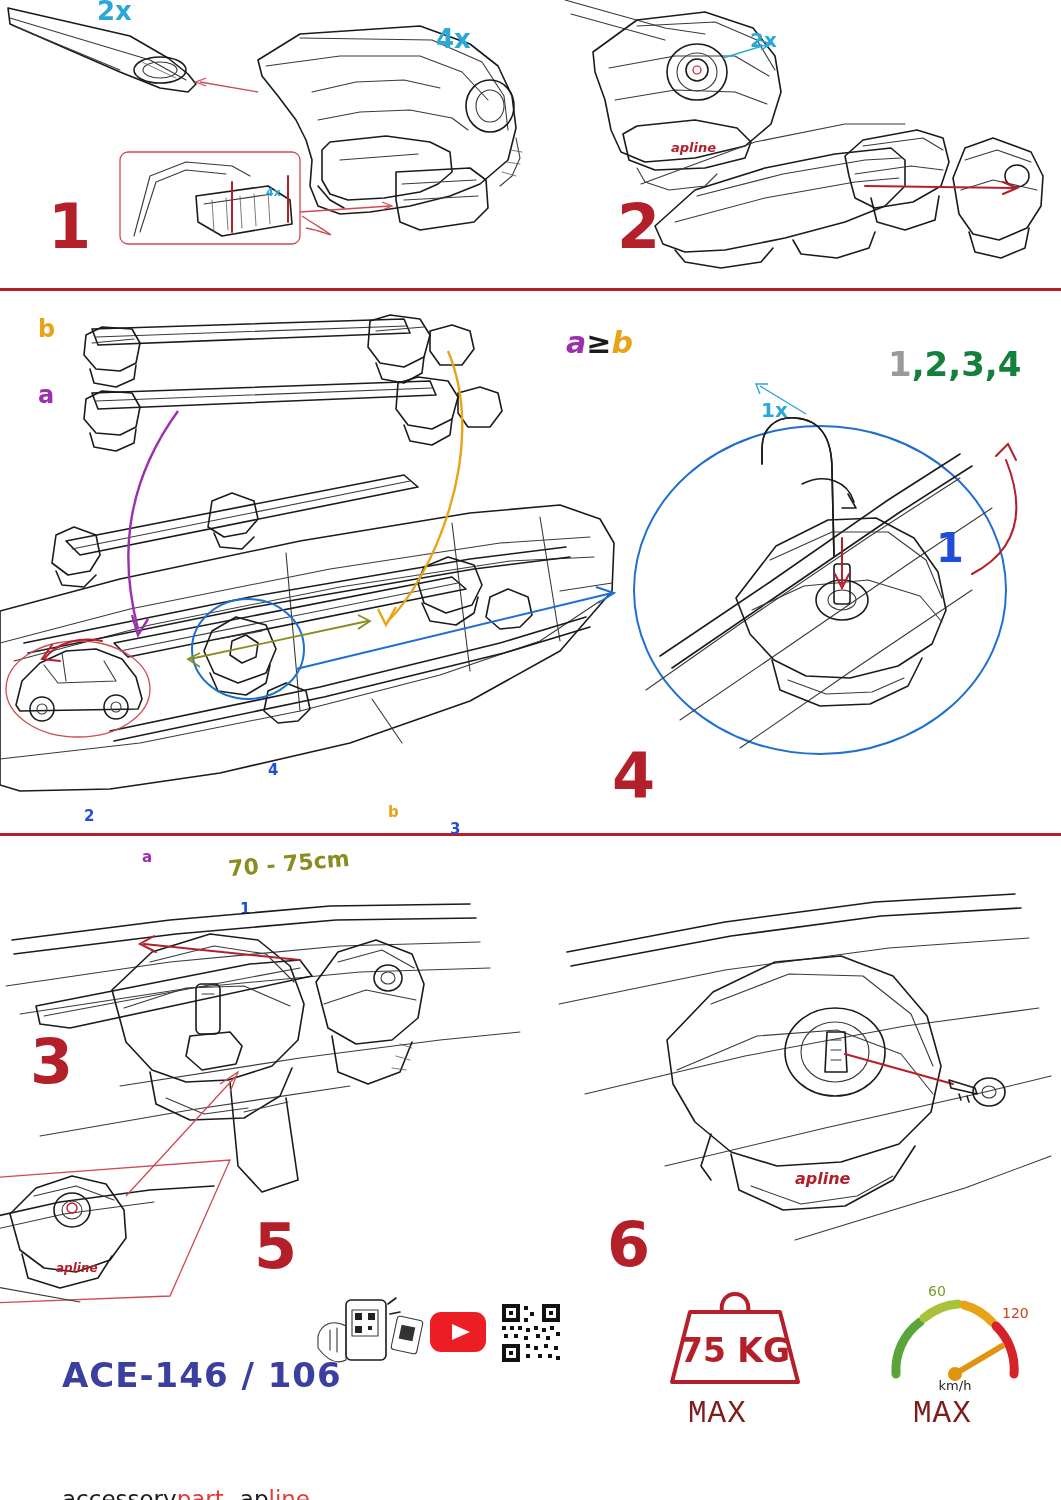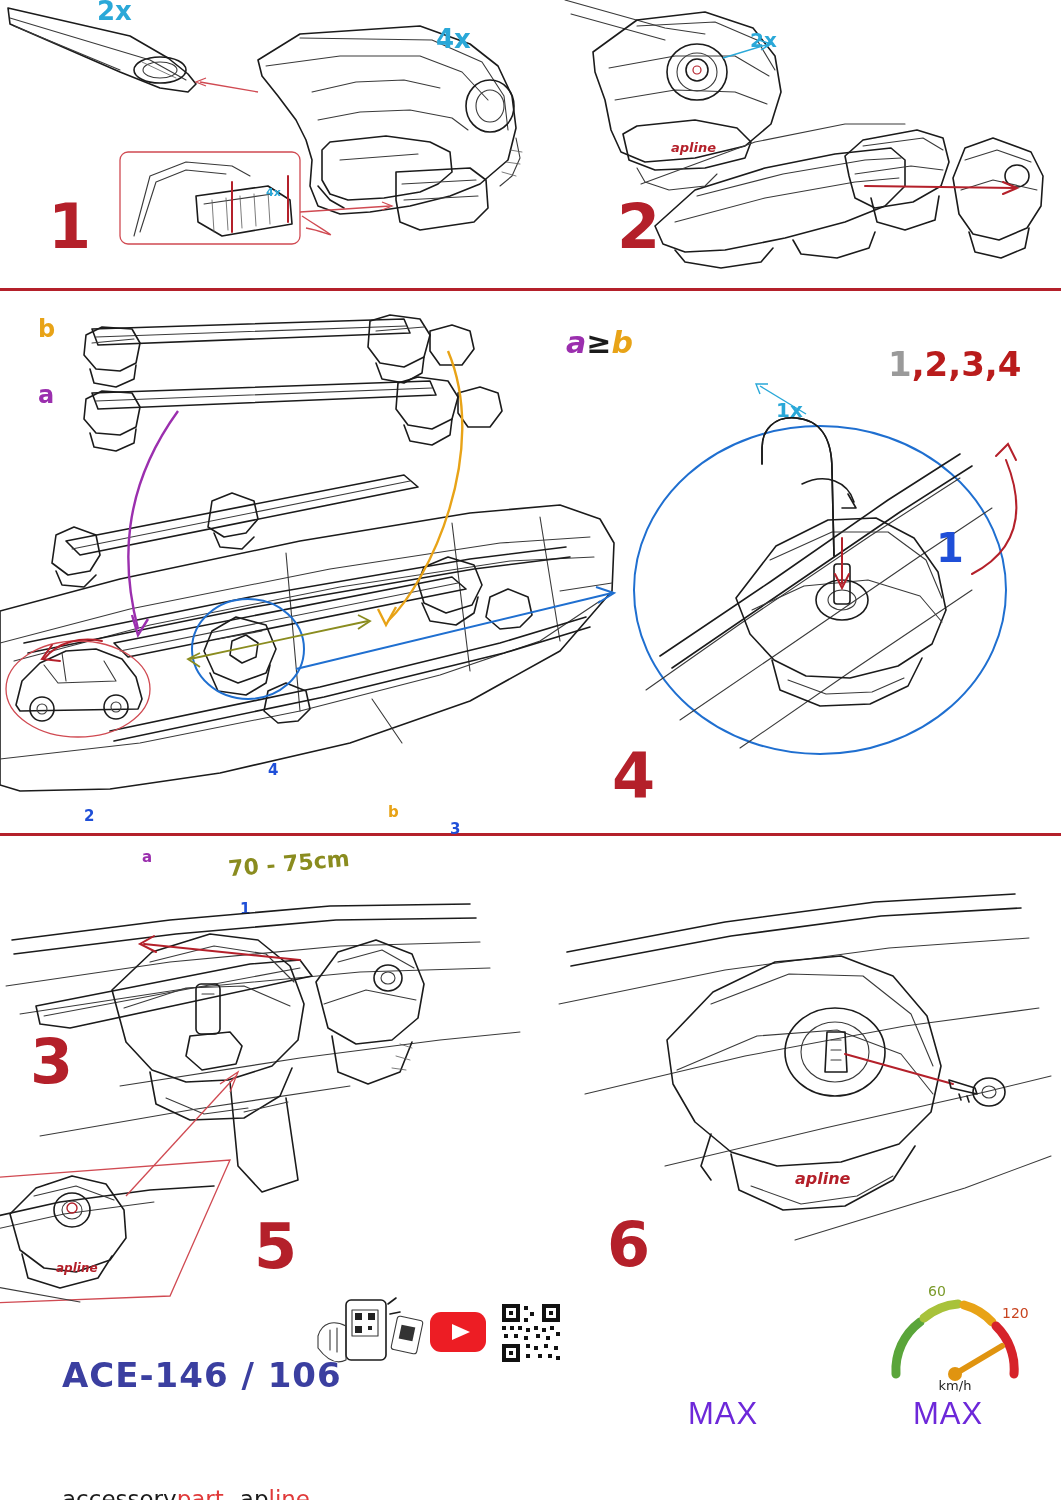--- a/index.html
+++ b/index.html
@@ -116,24 +116,24 @@
     font-weight: 400;
     color: #1b1b1b;
     letter-spacing: 0px;
   }
   .brand-line .accent { color: #e03a3a; }
   .brand-line .sp { display: inline-block; width: 16px; }
 
   
   .max-label {
     position: absolute;
-    font-family: Liberation Sans, sans-serif;
+    font-family: Liberation Mono, monospace;
     font-size: 31px;
     font-weight: 400;
-    color: #6d28d9;
+    color: #7f1d1d;
     letter-spacing: 1px;
   }
   .kg-text {
     font-family: "DejaVu Sans", sans-serif;
     font-size: 33px;
     font-weight: 700;
     fill: #b4202a;
   }
   .kmh-text {
     font-family: "DejaVu Sans", sans-serif;
@@ -418,22 +418,22 @@
 
       <path class="red" d="M222 178 L222 224"></path>
       <path class="red" d="M215 214 L222 228 L229 214"></path>
 
       <path class="cyan" d="M186 54 L140 26"></path>
       <path class="cyan" d="M148 24 L136 24 L140 34"></path>
 
       <path class="red" d="M386 100 C 406 150 398 190 352 214" stroke-width="3"></path>
       <path class="red" d="M376 96 L388 84 L396 100" stroke-width="3"></path>
     </svg>
-    <div class="qty small" style="left:156px;top:38px;">1x</div>
-    <div class="order-label" style="left:268px;top:-16px;"><span style="color:#9a9a9a;">1</span><span style="color:#b91c1c;">,2,3,4</span></div>
+    <div class="qty small" style="left:141px;top:38px;">1x</div>
+    <div class="order-label" style="left:268px;top:-16px;"><span style="color:#9a9a9a;">1</span><span style="color:#15803d;">,2,3,4</span></div>
     <div class="blue-one" style="left:316px;top:165px;">1</div>
     <div class="step-num" style="left:-8px;top:385px;">4</div>
   </div>
 
   <div class="panel" style="left:0;top:836px;width:545px;height:470px;">
     <svg width="545" height="470" viewBox="0 0 545 470">
 
       <path class="ln" d="M12 104 L170 84 L330 70 L470 68" stroke-width="2"></path>
       <path class="ln" d="M14 118 L176 98 L336 84 L476 82" stroke-width="1.3"></path>
       <path class="ln-t" d="M6 150 L170 126 L340 110 L480 106"></path>
@@ -595,20 +595,27 @@
           <rect x="238" y="50" width="4" height="4"></rect>
           <rect x="210" y="58" width="4" height="4"></rect>
           <rect x="222" y="58" width="4" height="4"></rect>
           <rect x="232" y="58" width="4" height="4"></rect>
           <rect x="240" y="60" width="4" height="4"></rect>
         </g>
       </g>
     </svg>
   </div>
 
+  <div style="position:absolute;left:660px;top:1270px;">
+    <svg width="150" height="120" viewBox="0 0 150 120">
+      <path d="M30 42 L120 42 L138 112 L12 112 Z" fill="#ffffff" stroke="#b4202a" stroke-width="4" stroke-linejoin="round"></path>
+      <path d="M62 42 C 58 18 92 18 88 42" fill="none" stroke="#b4202a" stroke-width="4"></path>
+      <text class="kg-text" x="75" y="92" text-anchor="middle">75 KG</text>
+    </svg>
+  </div>
   <div class="max-label" style="left:688px;top:1396px;">MAX</div>
 
   <div style="position:absolute;left:880px;top:1270px;">
     <svg width="150" height="125" viewBox="0 0 150 125">
       <path d="M16 104 A 60 60 0 0 1 40 52" fill="none" stroke="#5aa53a" stroke-width="9" stroke-linecap="round"></path>
       <path d="M44 48 A 60 60 0 0 1 78 34" fill="none" stroke="#a8c23a" stroke-width="9" stroke-linecap="round"></path>
       <path d="M84 35 A 60 60 0 0 1 112 52" fill="none" stroke="#e8a317" stroke-width="9" stroke-linecap="round"></path>
       <path d="M116 56 A 60 60 0 0 1 134 104" fill="none" stroke="#d6232a" stroke-width="9" stroke-linecap="round"></path>
       <circle cx="75" cy="104" r="7" fill="#e09410"></circle>
       <path d="M75 104 L122 76" stroke="#e09410" stroke-width="6" stroke-linecap="round" fill="none"></path>

